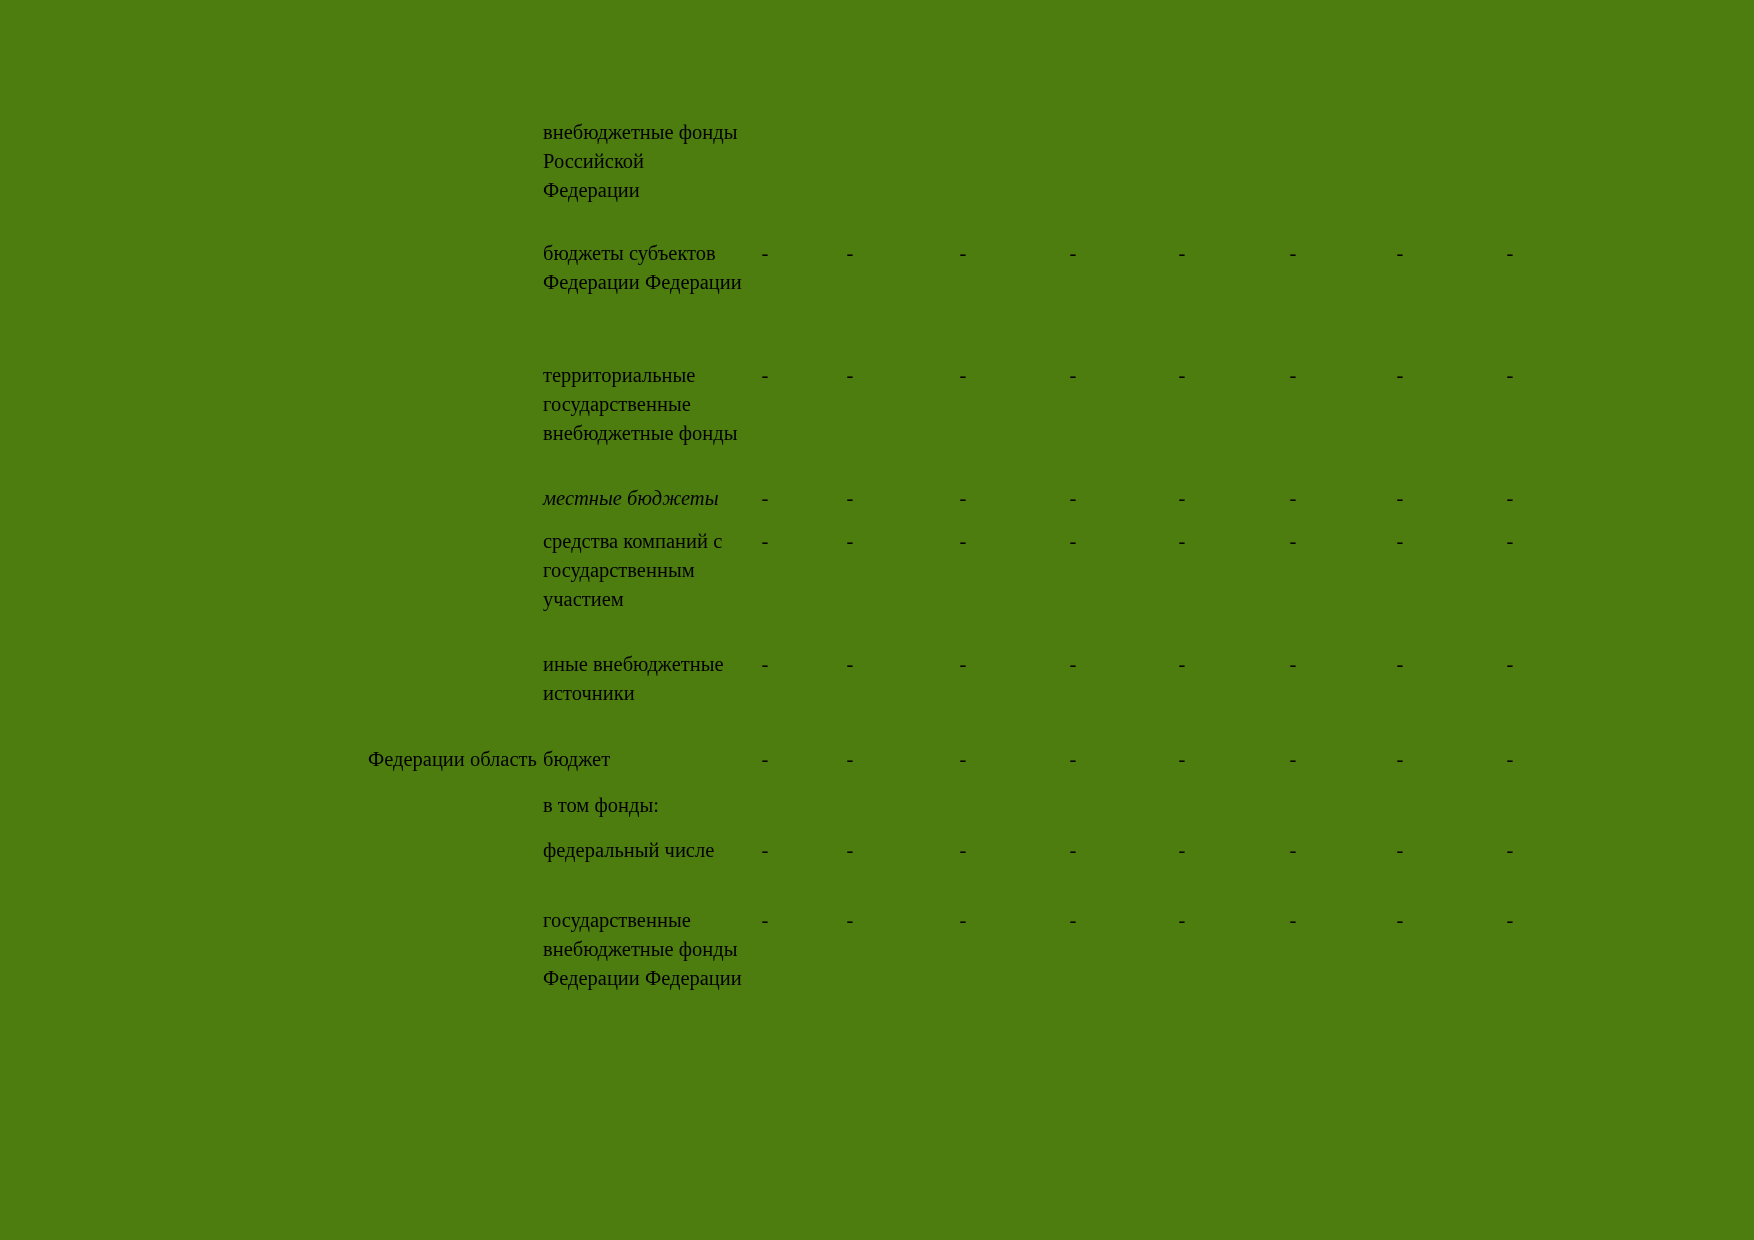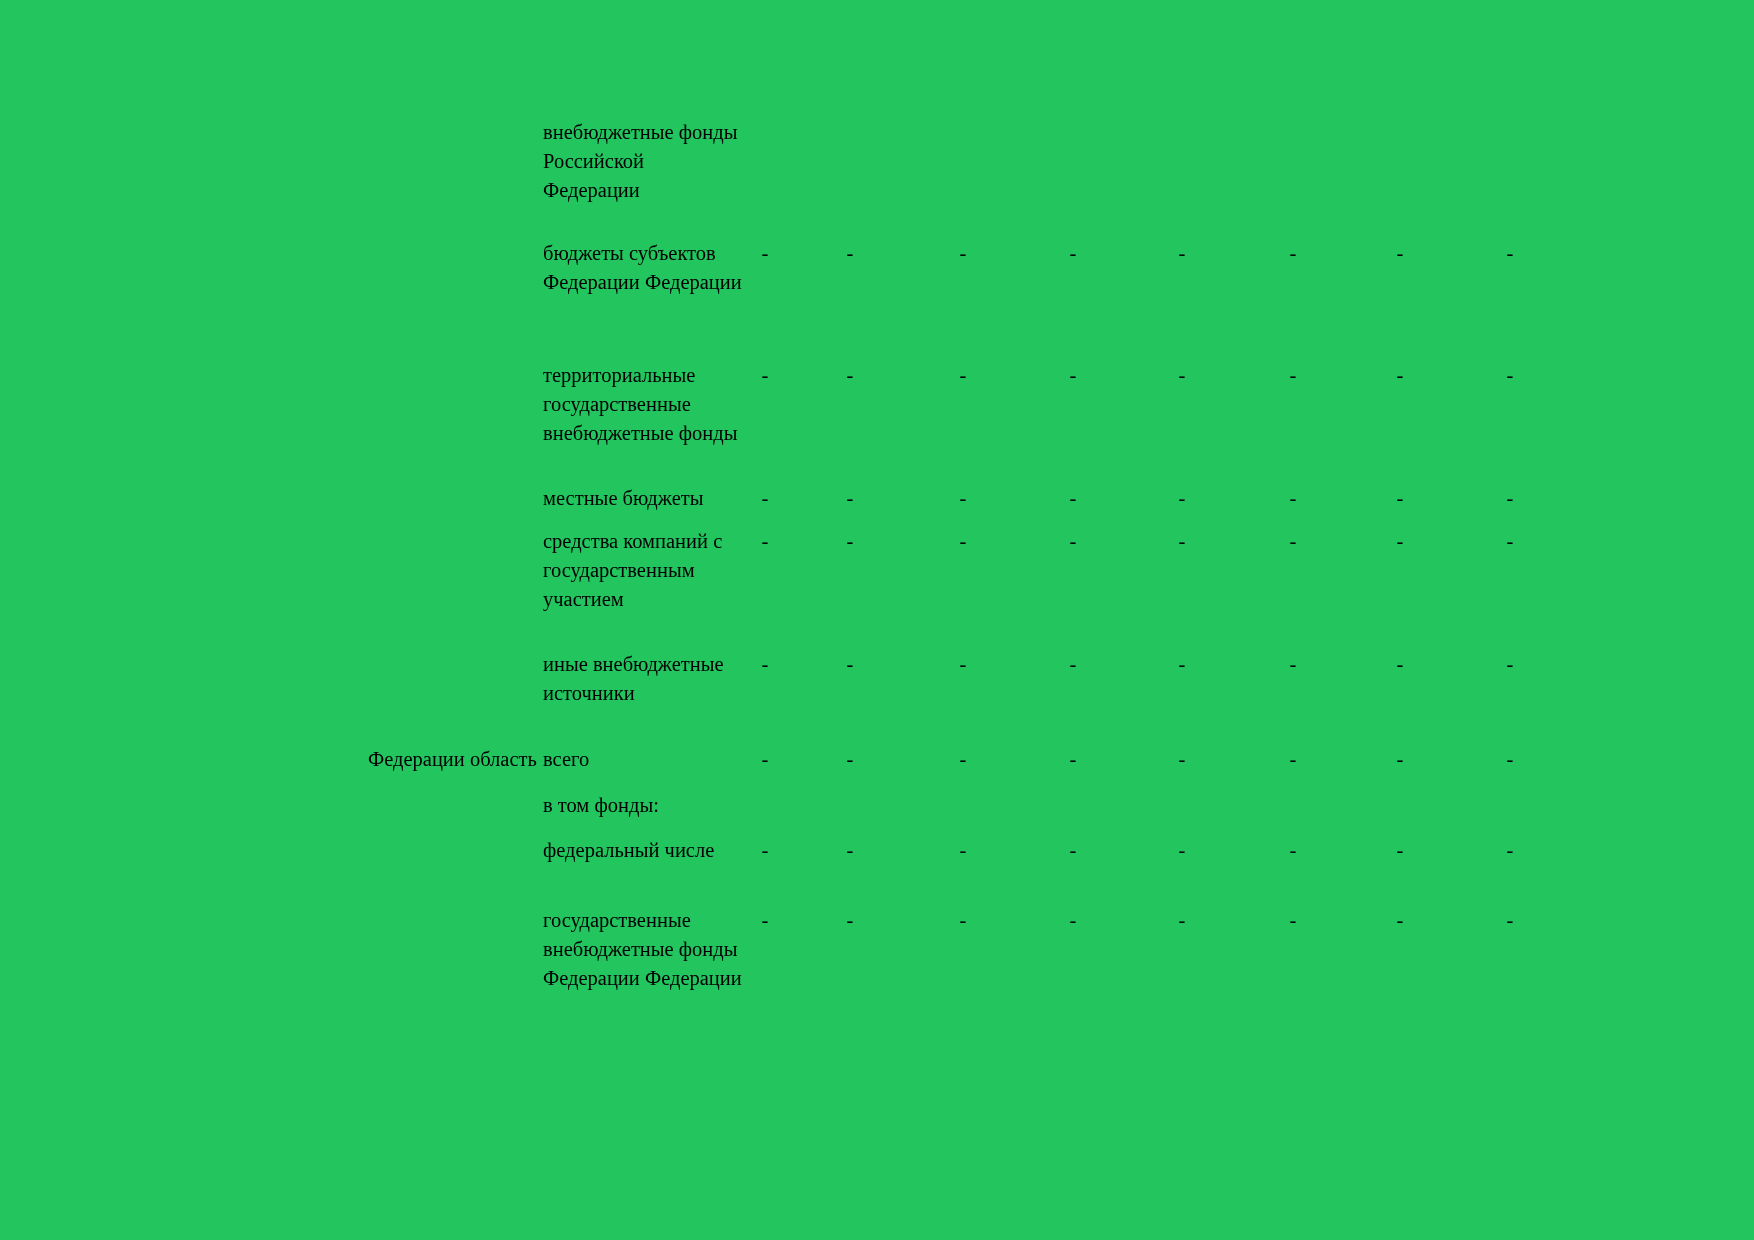--- a/index.html
+++ b/index.html
@@ -9,21 +9,21 @@
     background: #ffffff;
   }
   body {
     font-family: "Liberation Serif", "DejaVu Serif", serif;
     color: #000000;
   }
   .page {
     position: relative;
     width: 1754px;
     height: 1240px;
-    background: #22c55e;
+    background: #4d7c0f;
     overflow: hidden;
     margin: 0 auto;
   }
   .table-body {
     position: absolute;
     left: 0;
     top: 0;
     width: 1754px;
   }
   .row {
@@ -95,21 +95,21 @@
           <div class="dash" style="left: 850px;">-</div>
           <div class="dash" style="left: 963px;">-</div>
           <div class="dash" style="left: 1073px;">-</div>
           <div class="dash" style="left: 1182px;">-</div>
           <div class="dash" style="left: 1293px;">-</div>
           <div class="dash" style="left: 1400px;">-</div>
           <div class="dash" style="left: 1510px;">-</div>
         </div>
       </div>
       <div class="row" style="top: 484px; position: absolute;">
-        <div class="cell-source" style="left: 543px;">местные бюджеты</div>
+        <div class="cell-source" style="left: 543px; font-style: italic;">местные бюджеты</div>
         <div class="dashes">
           <div class="dash" style="left: 765px;">-</div>
           <div class="dash" style="left: 850px;">-</div>
           <div class="dash" style="left: 963px;">-</div>
           <div class="dash" style="left: 1073px;">-</div>
           <div class="dash" style="left: 1182px;">-</div>
           <div class="dash" style="left: 1293px;">-</div>
           <div class="dash" style="left: 1400px;">-</div>
           <div class="dash" style="left: 1510px;">-</div>
         </div>
@@ -135,21 +135,21 @@
           <div class="dash" style="left: 963px;">-</div>
           <div class="dash" style="left: 1073px;">-</div>
           <div class="dash" style="left: 1182px;">-</div>
           <div class="dash" style="left: 1293px;">-</div>
           <div class="dash" style="left: 1400px;">-</div>
           <div class="dash" style="left: 1510px;">-</div>
         </div>
       </div>
       <div class="row" style="top: 745px; position: absolute;">
         <div class="cell-region">Федерации область</div>
-        <div class="cell-source" style="left: 543px;">всего</div>
+        <div class="cell-source" style="left: 543px;">бюджет</div>
         <div class="dashes">
           <div class="dash" style="left: 765px;">-</div>
           <div class="dash" style="left: 850px;">-</div>
           <div class="dash" style="left: 963px;">-</div>
           <div class="dash" style="left: 1073px;">-</div>
           <div class="dash" style="left: 1182px;">-</div>
           <div class="dash" style="left: 1293px;">-</div>
           <div class="dash" style="left: 1400px;">-</div>
           <div class="dash" style="left: 1510px;">-</div>
         </div>

